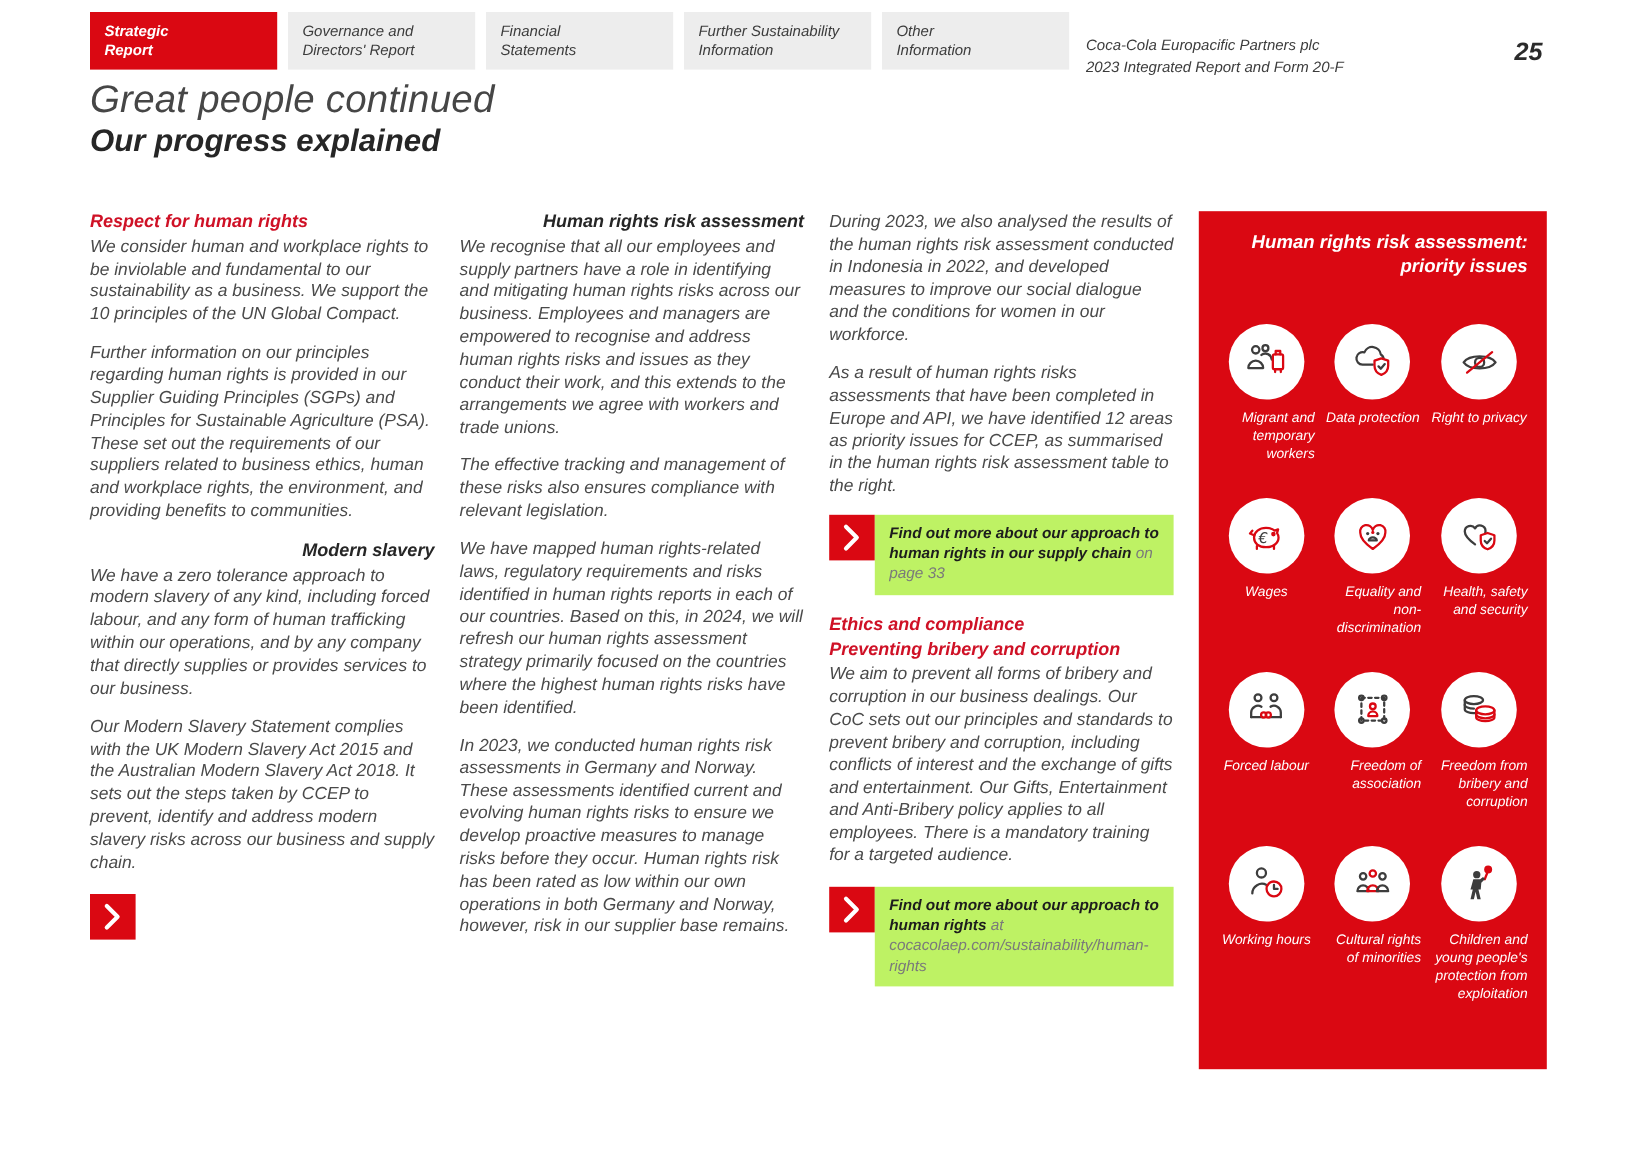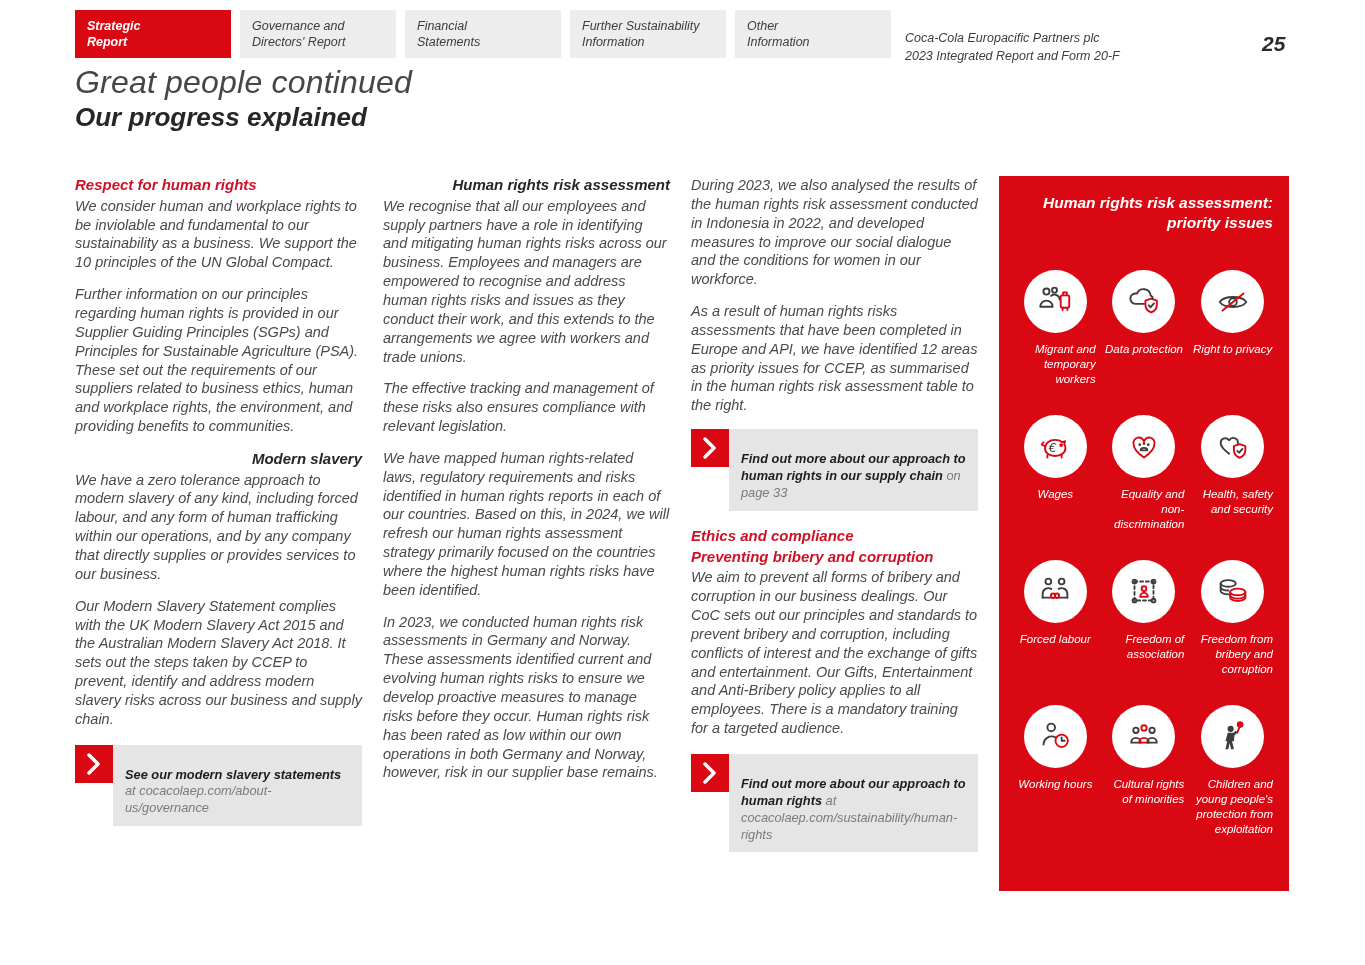--- a/index.html
+++ b/index.html
@@ -26,21 +26,21 @@
   .col p { margin-bottom:13px; }
   .col h3 { font-size:15px; line-height:1.25; margin-bottom:2px; }
   .h-red  { color:#cf1126; font-weight:bold; }
   .h-dark { color:#262626; font-weight:bold; margin-top:14px;text-align:right; }
   .col h3:first-child { margin-top:0; }
 
   
   .callout { display:flex; align-items:flex-start; margin-top:16px; cursor:pointer; }
   .callout .arrow { flex:0 0 38px; width:38px; height:38px; background:#da0812;
                     display:flex; align-items:center; justify-content:center; }
-  .callout .box { flex:1; background:#e5e5e5; padding:22px 12px 9px; font-size:12.8px;
+  .callout .box { flex:1; background:#bef264; padding:7px 12px 9px; font-size:12.8px;
                   line-height:1.32; color:#7a7a7a; min-height:46px; }
   .callout .box strong { color:#1d1d1d; }
 
   
   .panel { width:290px; height:715px; background:#da0812; color:#fff; padding:17px 16px; }
   .panel-title { font-size:15.5px; font-weight:bold; line-height:1.3; white-space:pre-line;text-align:right; }
   .tile-grid { margin-top:37px; display:grid; grid-template-columns:repeat(3,1fr); column-gap:8px; row-gap:28px; }
   .tile { display:flex; flex-direction:column; align-items:center; text-align:right; }
   .circle { width:63px; height:63px; border-radius:50%; background:#fff;
             display:flex; align-items:center; justify-content:center; }
@@ -89,21 +89,20 @@
       <p>Further information on our principles regarding human rights is provided in our Supplier Guiding Principles (SGPs) and Principles for Sustainable Agriculture (PSA). These set out the requirements of our suppliers related to business ethics, human and workplace rights, the environment, and providing benefits to communities.</p>
       <h3 class="h-dark">Modern slavery</h3>
       <p>We have a zero tolerance approach to modern slavery of any kind, including forced labour, and any form of human trafficking within our operations, and by any company that directly supplies or provides services to our business.</p>
       <p>Our Modern Slavery Statement complies with the UK Modern Slavery Act 2015 and the Australian Modern Slavery Act 2018. It sets out the steps taken by CCEP to prevent, identify and address modern slavery risks across our business and supply chain.</p>
       <div class="callout">
         <div class="arrow">
           <svg viewBox="0 0 38 38" width="38" height="38">
               <polyline points="14,10 23,19 14,28" fill="none" stroke="#fff" stroke-width="3.5" stroke-linecap="round" stroke-linejoin="round"></polyline>
             </svg>
         </div>
-        <div class="box"><strong>See our modern slavery statements</strong><span> at cocacolaep.com/about-us/governance</span></div>
       </div>
     </div>
 
     <div class="col">
       <h3 class="h-dark" style="margin-top:0">Human rights risk assessment</h3>
       <p>We recognise that all our employees and supply partners have a role in identifying and mitigating human rights risks across our business. Employees and managers are empowered to recognise and address human rights risks and issues as they conduct their work, and this extends to the arrangements we agree with workers and trade unions.</p>
       <p>The effective tracking and management of these risks also ensures compliance with relevant legislation.</p>
       <p>We have mapped human rights-related laws, regulatory requirements and risks identified in human rights reports in each of our countries. Based on this, in 2024, we will refresh our human rights assessment strategy primarily focused on the countries where the highest human rights risks have been identified.</p>
       <p>In 2023, we conducted human rights risk assessments in Germany and Norway. These assessments identified current and evolving human rights risks to ensure we develop proactive measures to manage risks before they occur. Human rights risk has been rated as low within our own operations in both Germany and Norway, however, risk in our supplier base remains.</p>
     </div>

